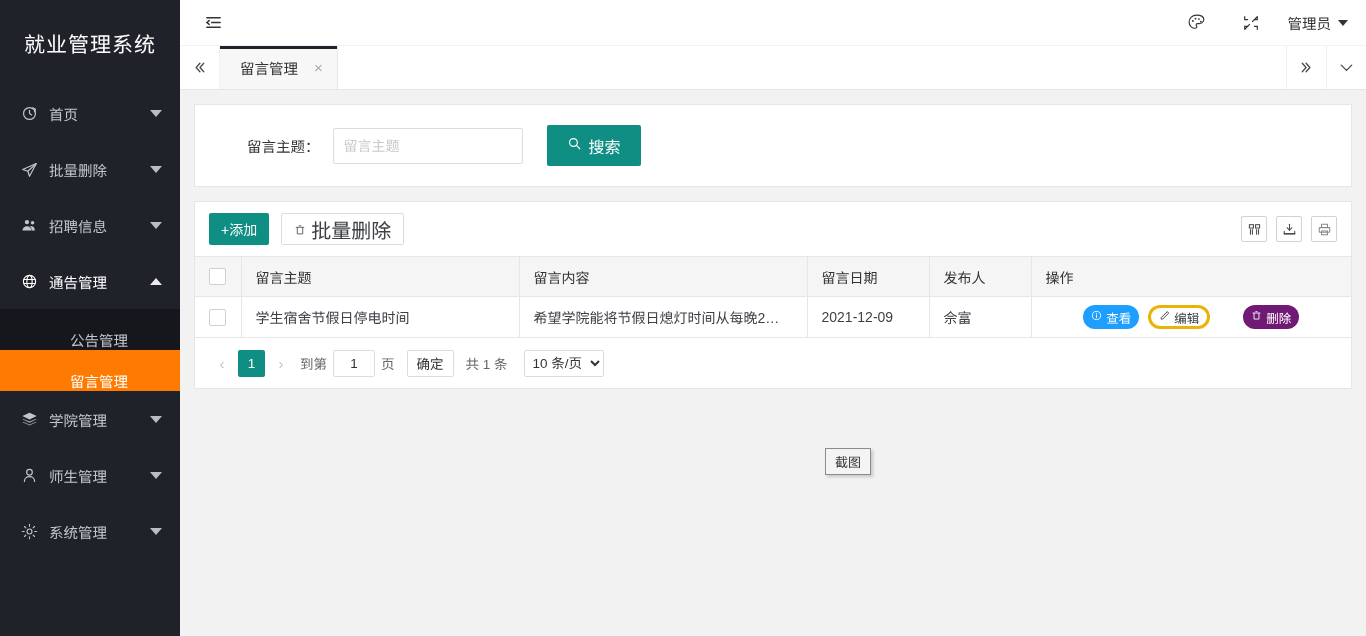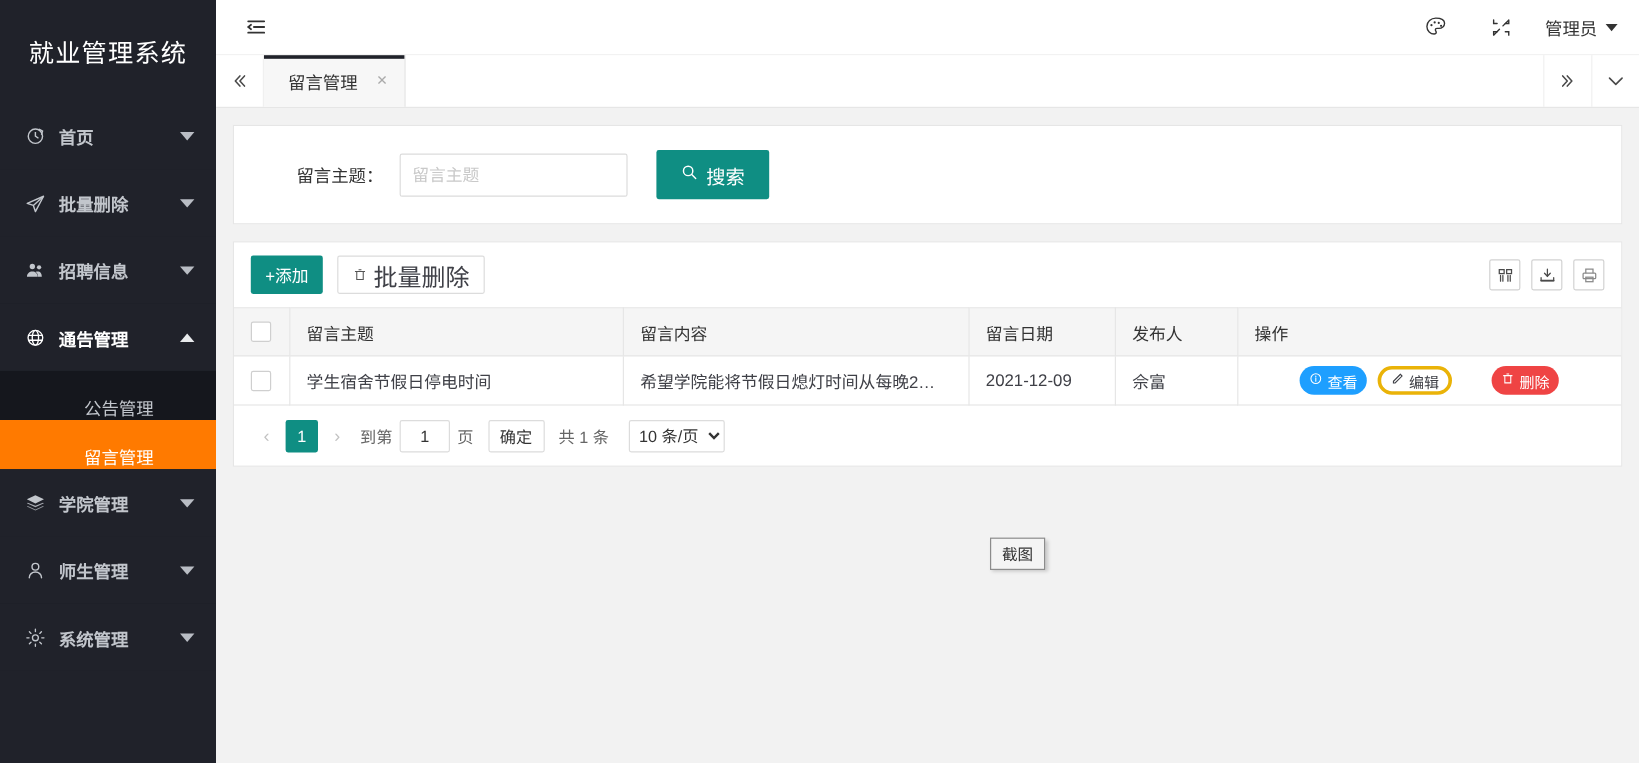--- a/index.html
+++ b/index.html
@@ -40,21 +40,21 @@
     background: #20222a;
   }
   .nav-item .ic {
     width: 22px; height: 22px;
     display: inline-flex; align-items: center; justify-content: center;
     margin-right: 9px;
     flex: 0 0 22px;
     color: #c2c6cc;
   }
   .nav-item .ic svg { display:block; }
-  .nav-label { flex: 1 1 auto; white-space: nowrap; font-weight: bold; }
+  .nav-label { flex: 1 1 auto; white-space: nowrap; }
   .caret {
     width: 0; height: 0;
     border-left: 6px solid transparent;
     border-right: 6px solid transparent;
     border-top: 7px solid #b9bdc4;
     margin-left: 6px;
   }
   .caret.up {
     border-top: none;
     border-bottom: 7px solid #e8eaec;
@@ -287,21 +287,21 @@
     height: 24px; padding: 0 8px;
     font-size: 12.5px;
     display: inline-flex; align-items: center; gap: 4px;
     border-radius: 12px;
     cursor: pointer;
     border: none;
     font-family: inherit;
   }
   .op-view { background: #1e9fff; color: #fff; }
   .op-edit { background: #fff; color: #3f4047; border: 3px solid #eab308; }
-  .op-del  { background: #ef4444; color: #fff; margin-left: 24px; }
+  .op-del  { background: #701a75; color: #fff; margin-left: 24px; }
 
   
   .pager {
     display: flex; align-items: center;
     height: 50px;
     padding: 0 14px;
     font-size: 13.5px;
     color: #555;
     gap: 0;
   }

